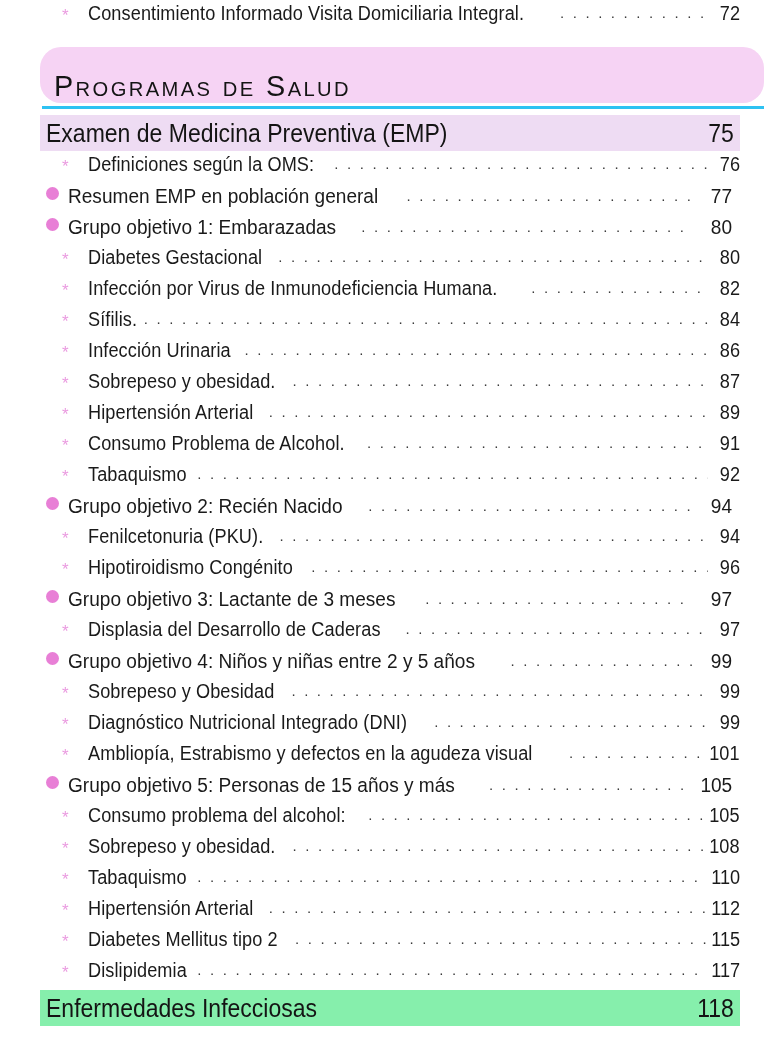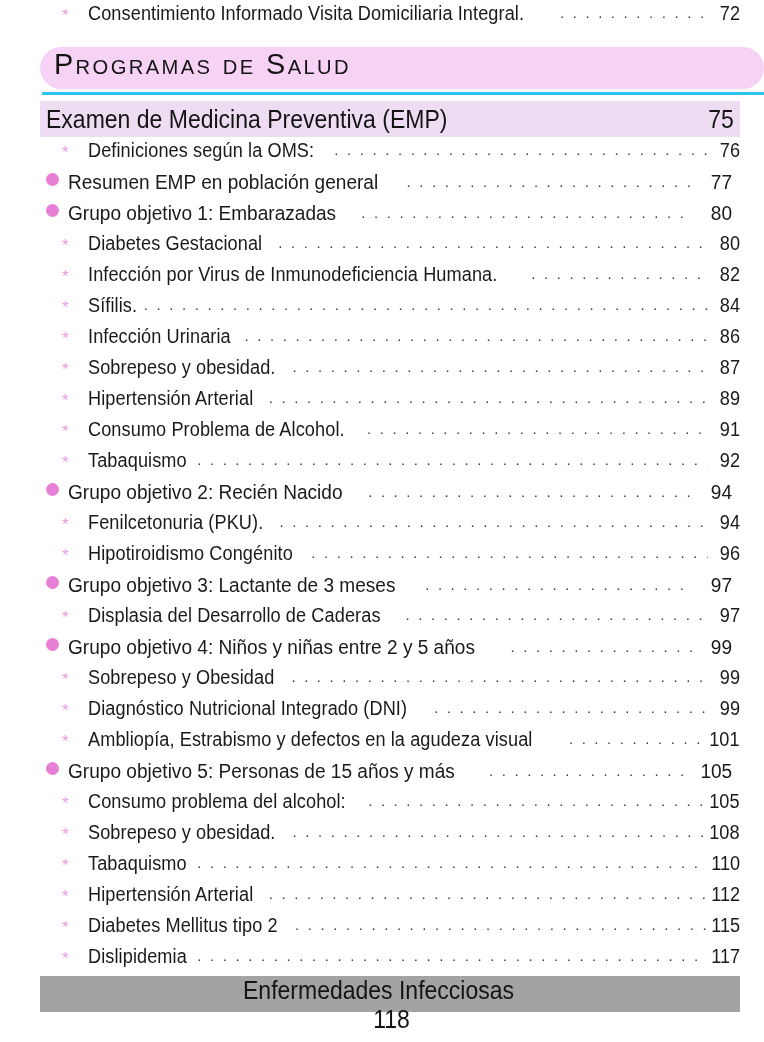--- a/index.html
+++ b/index.html
@@ -145,27 +145,27 @@
     transform-origin: right center;
     white-space: nowrap;
   }
 
   
   .section-wrap {
     margin-top: 14px;
     margin-bottom: 6px;
   }
   .section-band {
-    height: 42px;
+    height: 56px;
     margin-left: 40px;
     width: 724px;
     background: #f6d3f4;
     border-radius: 21px;
     display: flex;
-    align-items: flex-start;
+    align-items: flex-end;
     box-sizing: border-box;
     padding-left: 14px;
   }
   .section-title {
     font-size: 30px;
     letter-spacing: 2.5px;
     color: #141414;
     white-space: nowrap;
     font-variant: small-caps;
     transform: scaleX(0.96);
@@ -377,18 +377,18 @@
         <span class="pageno">115</span>
       </div>
       <div class="row lvl-ast">
         <span class="marker" style="color: rgb(234, 154, 224);">*</span>
         <span class="label">Dislipidemia</span>
         <span class="leader">. . . . . . . . . . . . . . . . . . . . . . . . . . . . . . . . . . . . . . . . . . . . . . . . . . . . . . . . . . . . . . . . . . . . . . . . . . . . . . . . . . . .</span>
         <span class="pageno">117</span>
       </div>
     </div>
 
-  <div class="chapter" style="background: #a3a3a3; flex-direction: column;">
+  <div class="chapter" style="background: #86efac;">
     <span class="ch-title">Enfermedades Infecciosas</span>
     <span class="ch-page">118</span>
   </div>
 
 </div>
 
 </body></html>

